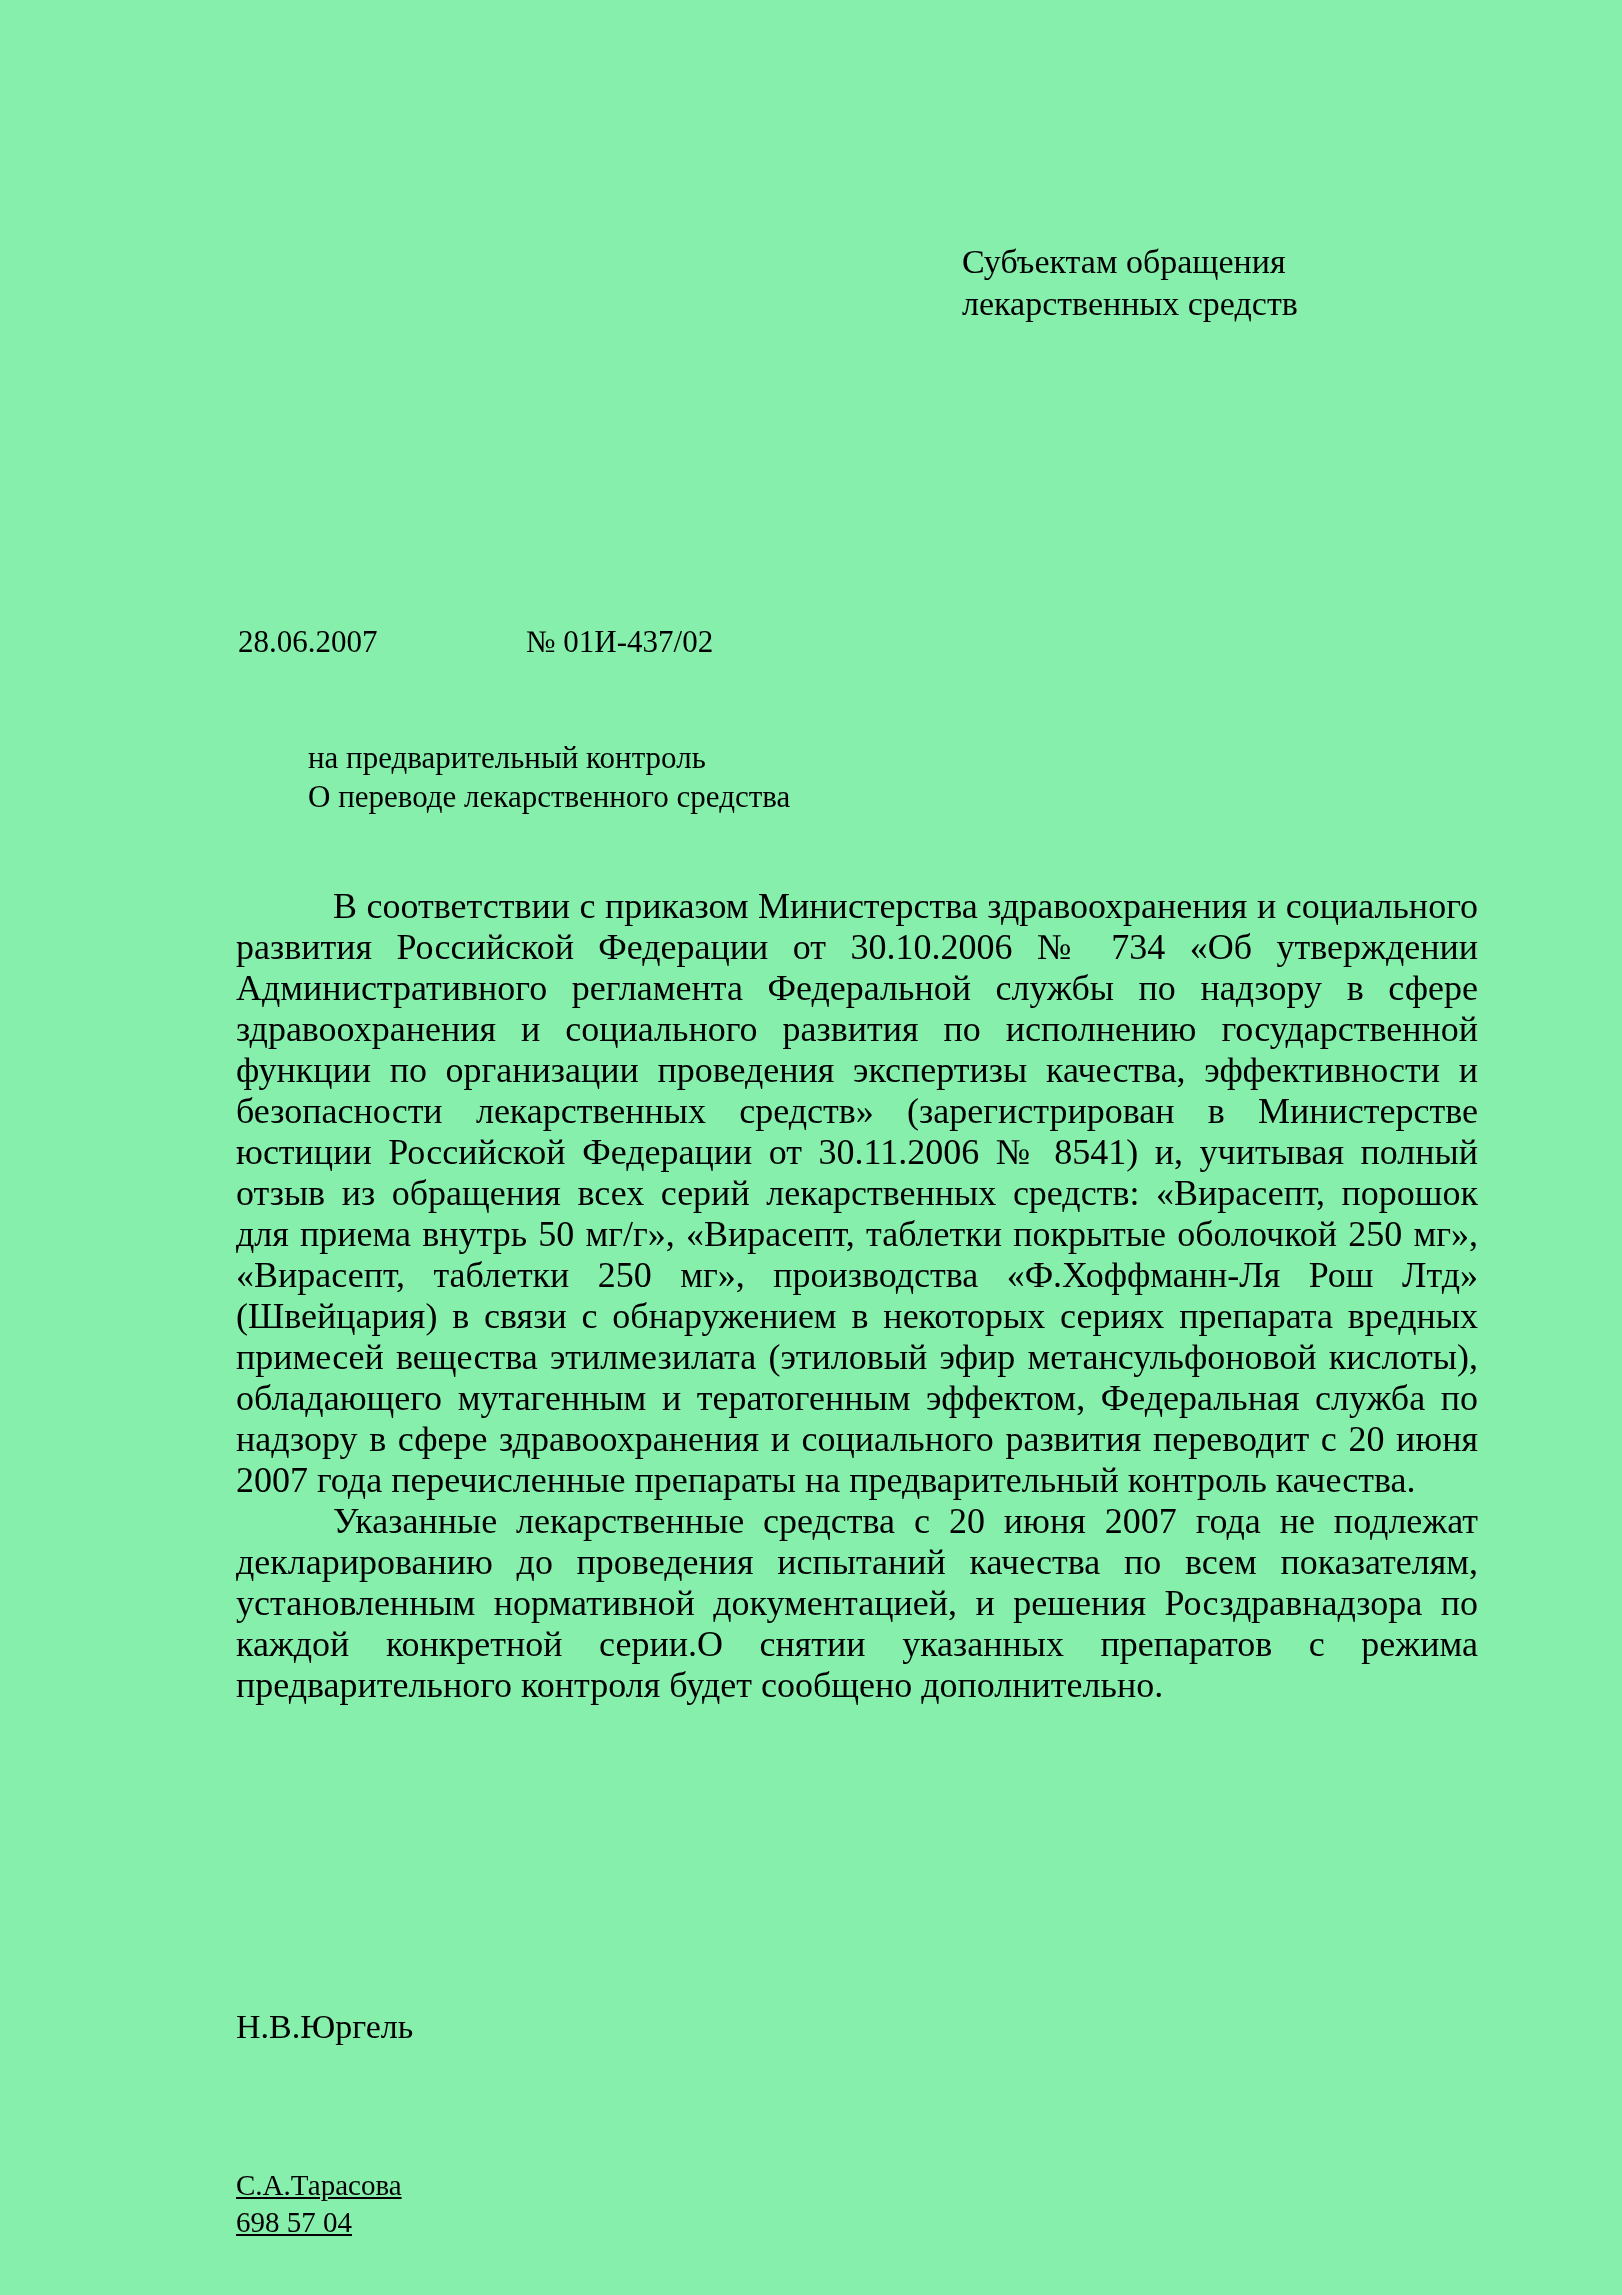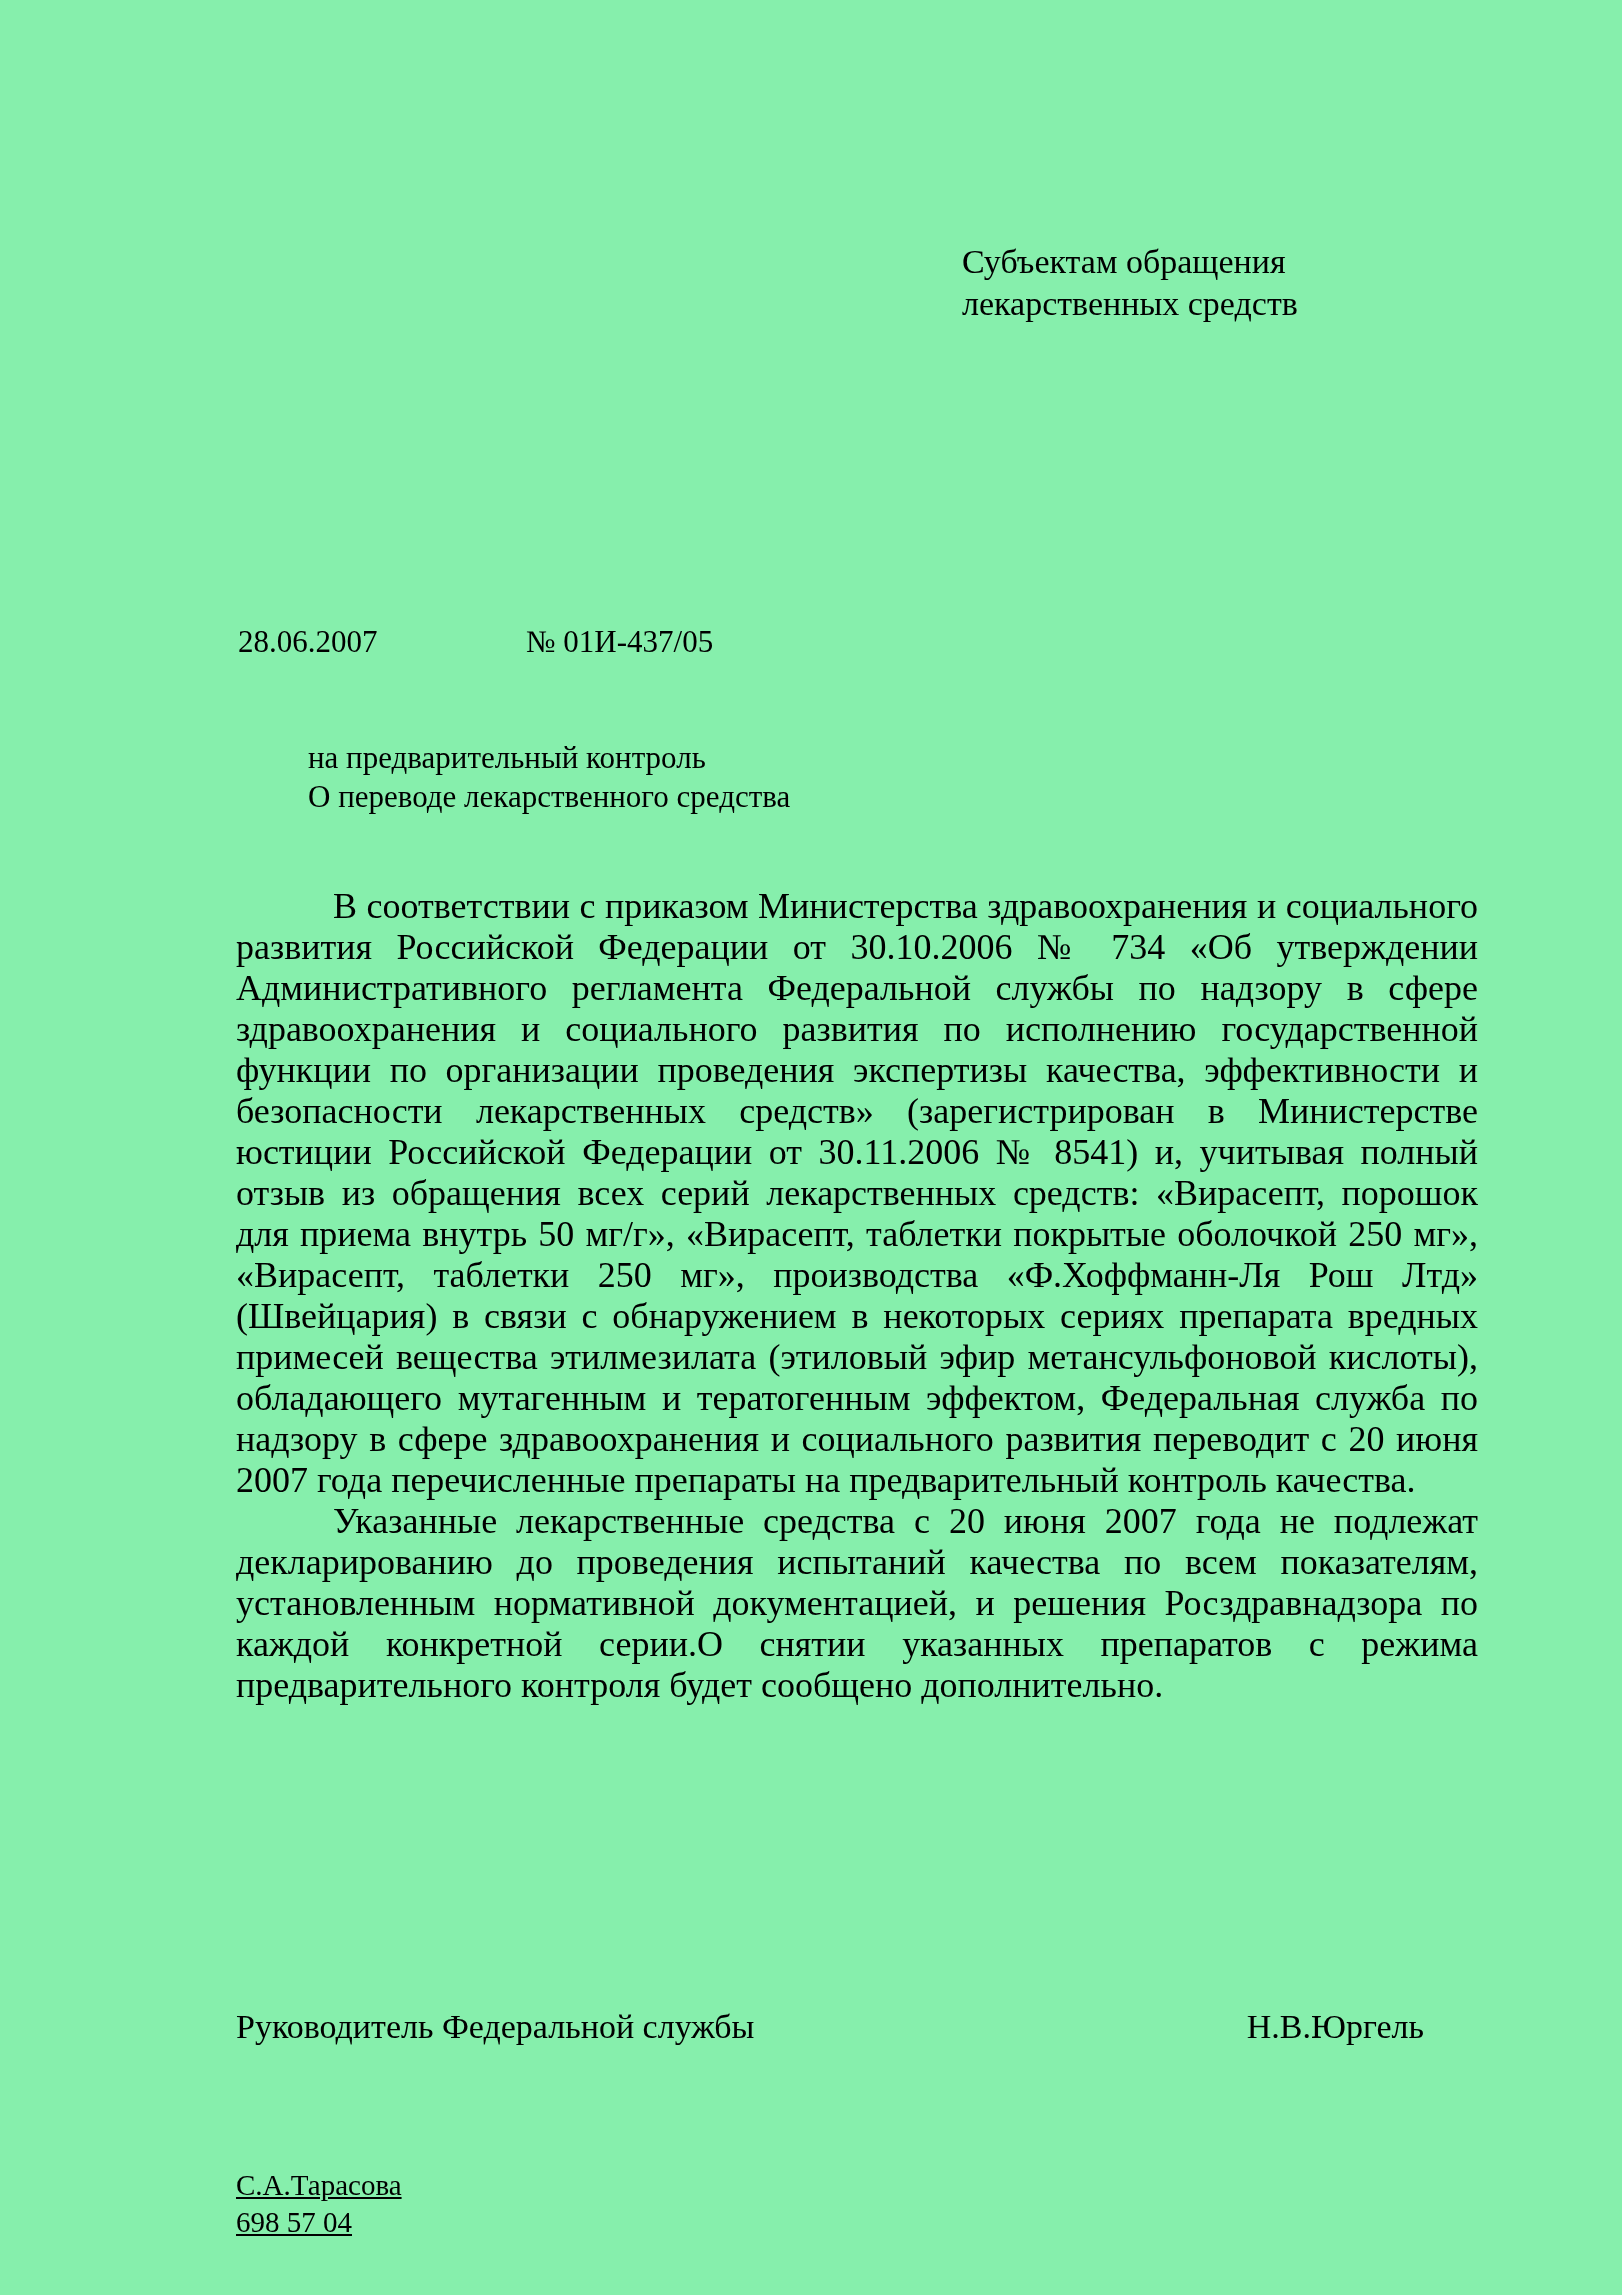--- a/index.html
+++ b/index.html
@@ -83,35 +83,34 @@
 
 <div class="page">
 
   <div class="recipient-block">
     <div>Субъектам обращения</div>
     <div>лекарственных средств</div>
   </div>
 
   <div class="ref-row">
     <span>28.06.2007</span>
-    <span class="ref-number">№ 01И-437/05</span>
+    <span class="ref-number">№ 01И-437/02</span>
   </div>
 
   <div class="subject-block">
     <div>на предварительный контроль</div>
     <div>О переводе лекарственного  средства</div>
   </div>
 
   <div class="body-block">
     <p>В соответствии с приказом Министерства здравоохранения и социального развития Российской Федерации от  30.10.2006  № 734 «Об утверждении Административного регламента Федеральной службы по надзору в сфере здравоохранения и социального развития по исполнению государственной функции по организации проведения экспертизы качества, эффективности и безопасности лекарственных средств» (зарегистрирован в Министерстве юстиции Российской Федерации от 30.11.2006 № 8541) и, учитывая полный отзыв из обращения всех серий лекарственных средств: «Вирасепт, порошок для приема внутрь 50 мг/г», «Вирасепт, таблетки покрытые оболочкой 250 мг», «Вирасепт, таблетки 250 мг», производства «Ф.Хоффманн-Ля Рош Лтд» (Швейцария) в связи с обнаружением в некоторых сериях препарата вредных примесей  вещества этилмезилата (этиловый эфир метансульфоновой кислоты),  обладающего мутагенным и тератогенным эффектом, Федеральная служба по надзору  в сфере  здравоохранения и социального развития переводит с 20 июня 2007 года перечисленные препараты  на предварительный контроль качества.</p>
     <p>Указанные лекарственные средства с 20 июня 2007 года не подлежат декларированию  до проведения испытаний качества по всем показателям, установленным нормативной документацией, и решения Росздравнадзора по каждой конкретной серии.О  снятии  указанных  препаратов  с  режима предварительного контроля будет сообщено дополнительно.</p>
   </div>
 
   <div class="signature-row">
-    <span>Руководитель Федеральной службы</span>
     <span>Н.В.Юргель</span>
   </div>
 
   <div class="executor-block">
     <div>С.А.Тарасова</div>
     <div>698 57 04</div>
   </div>
 
 </div>
 

